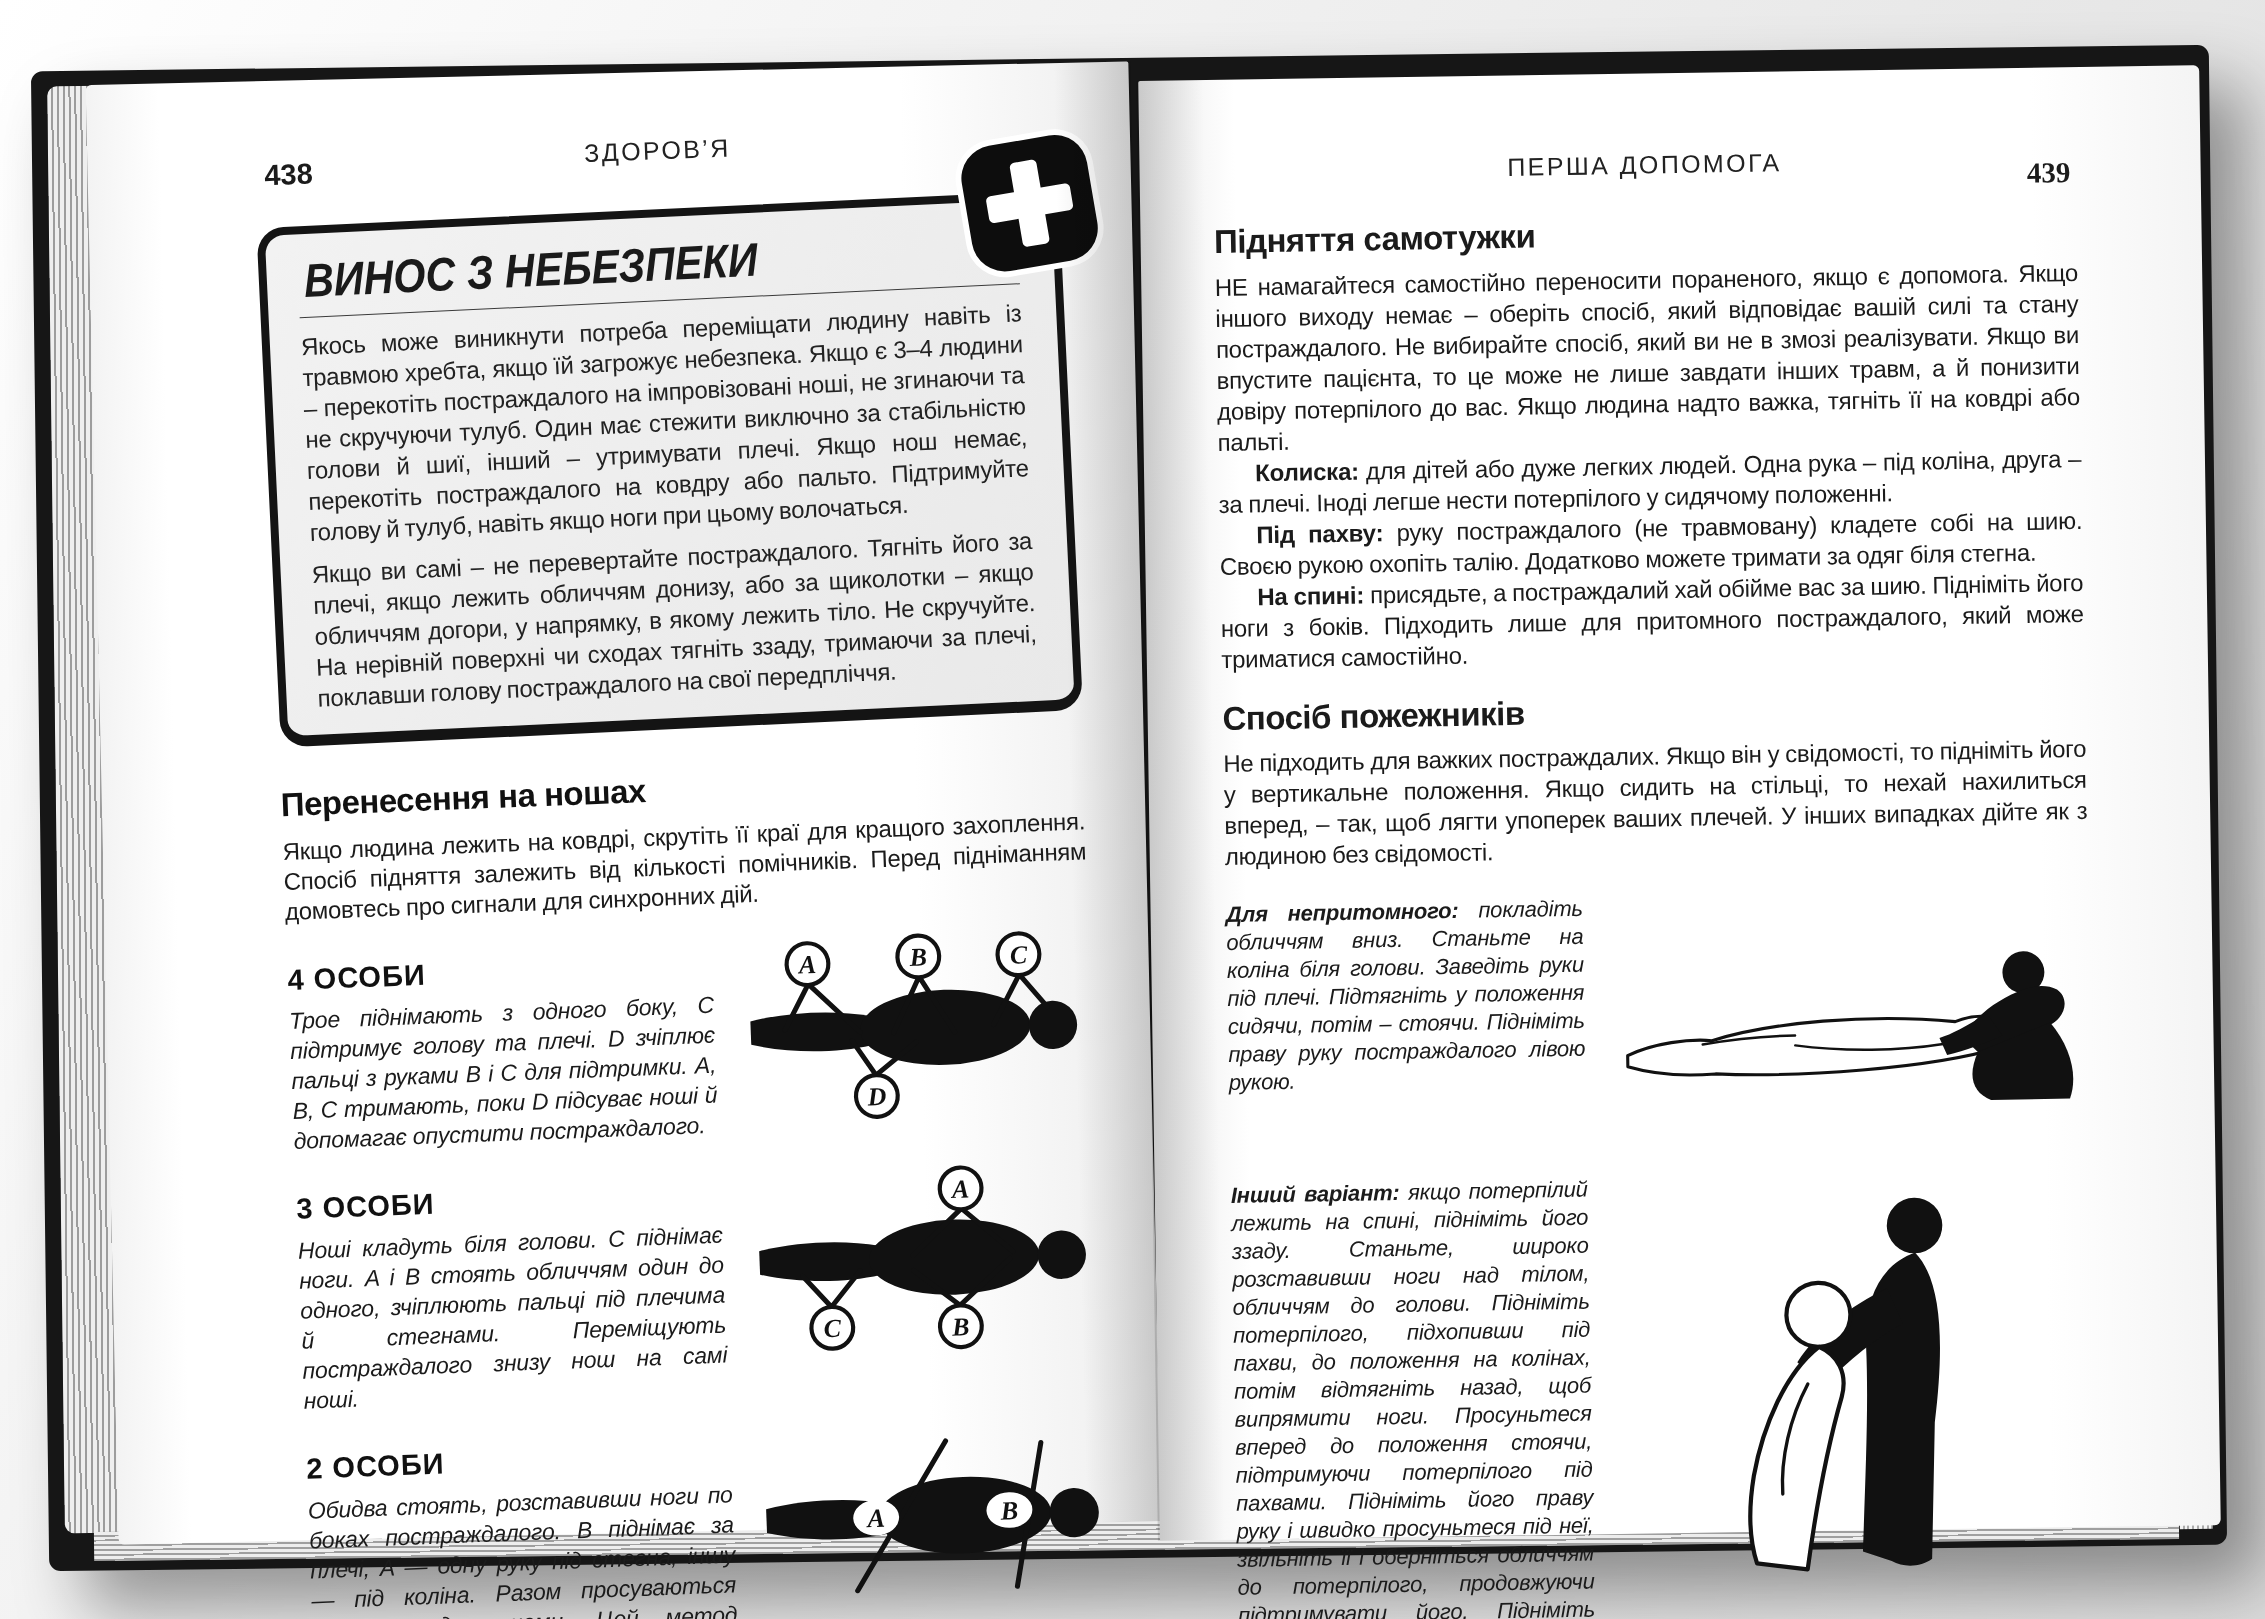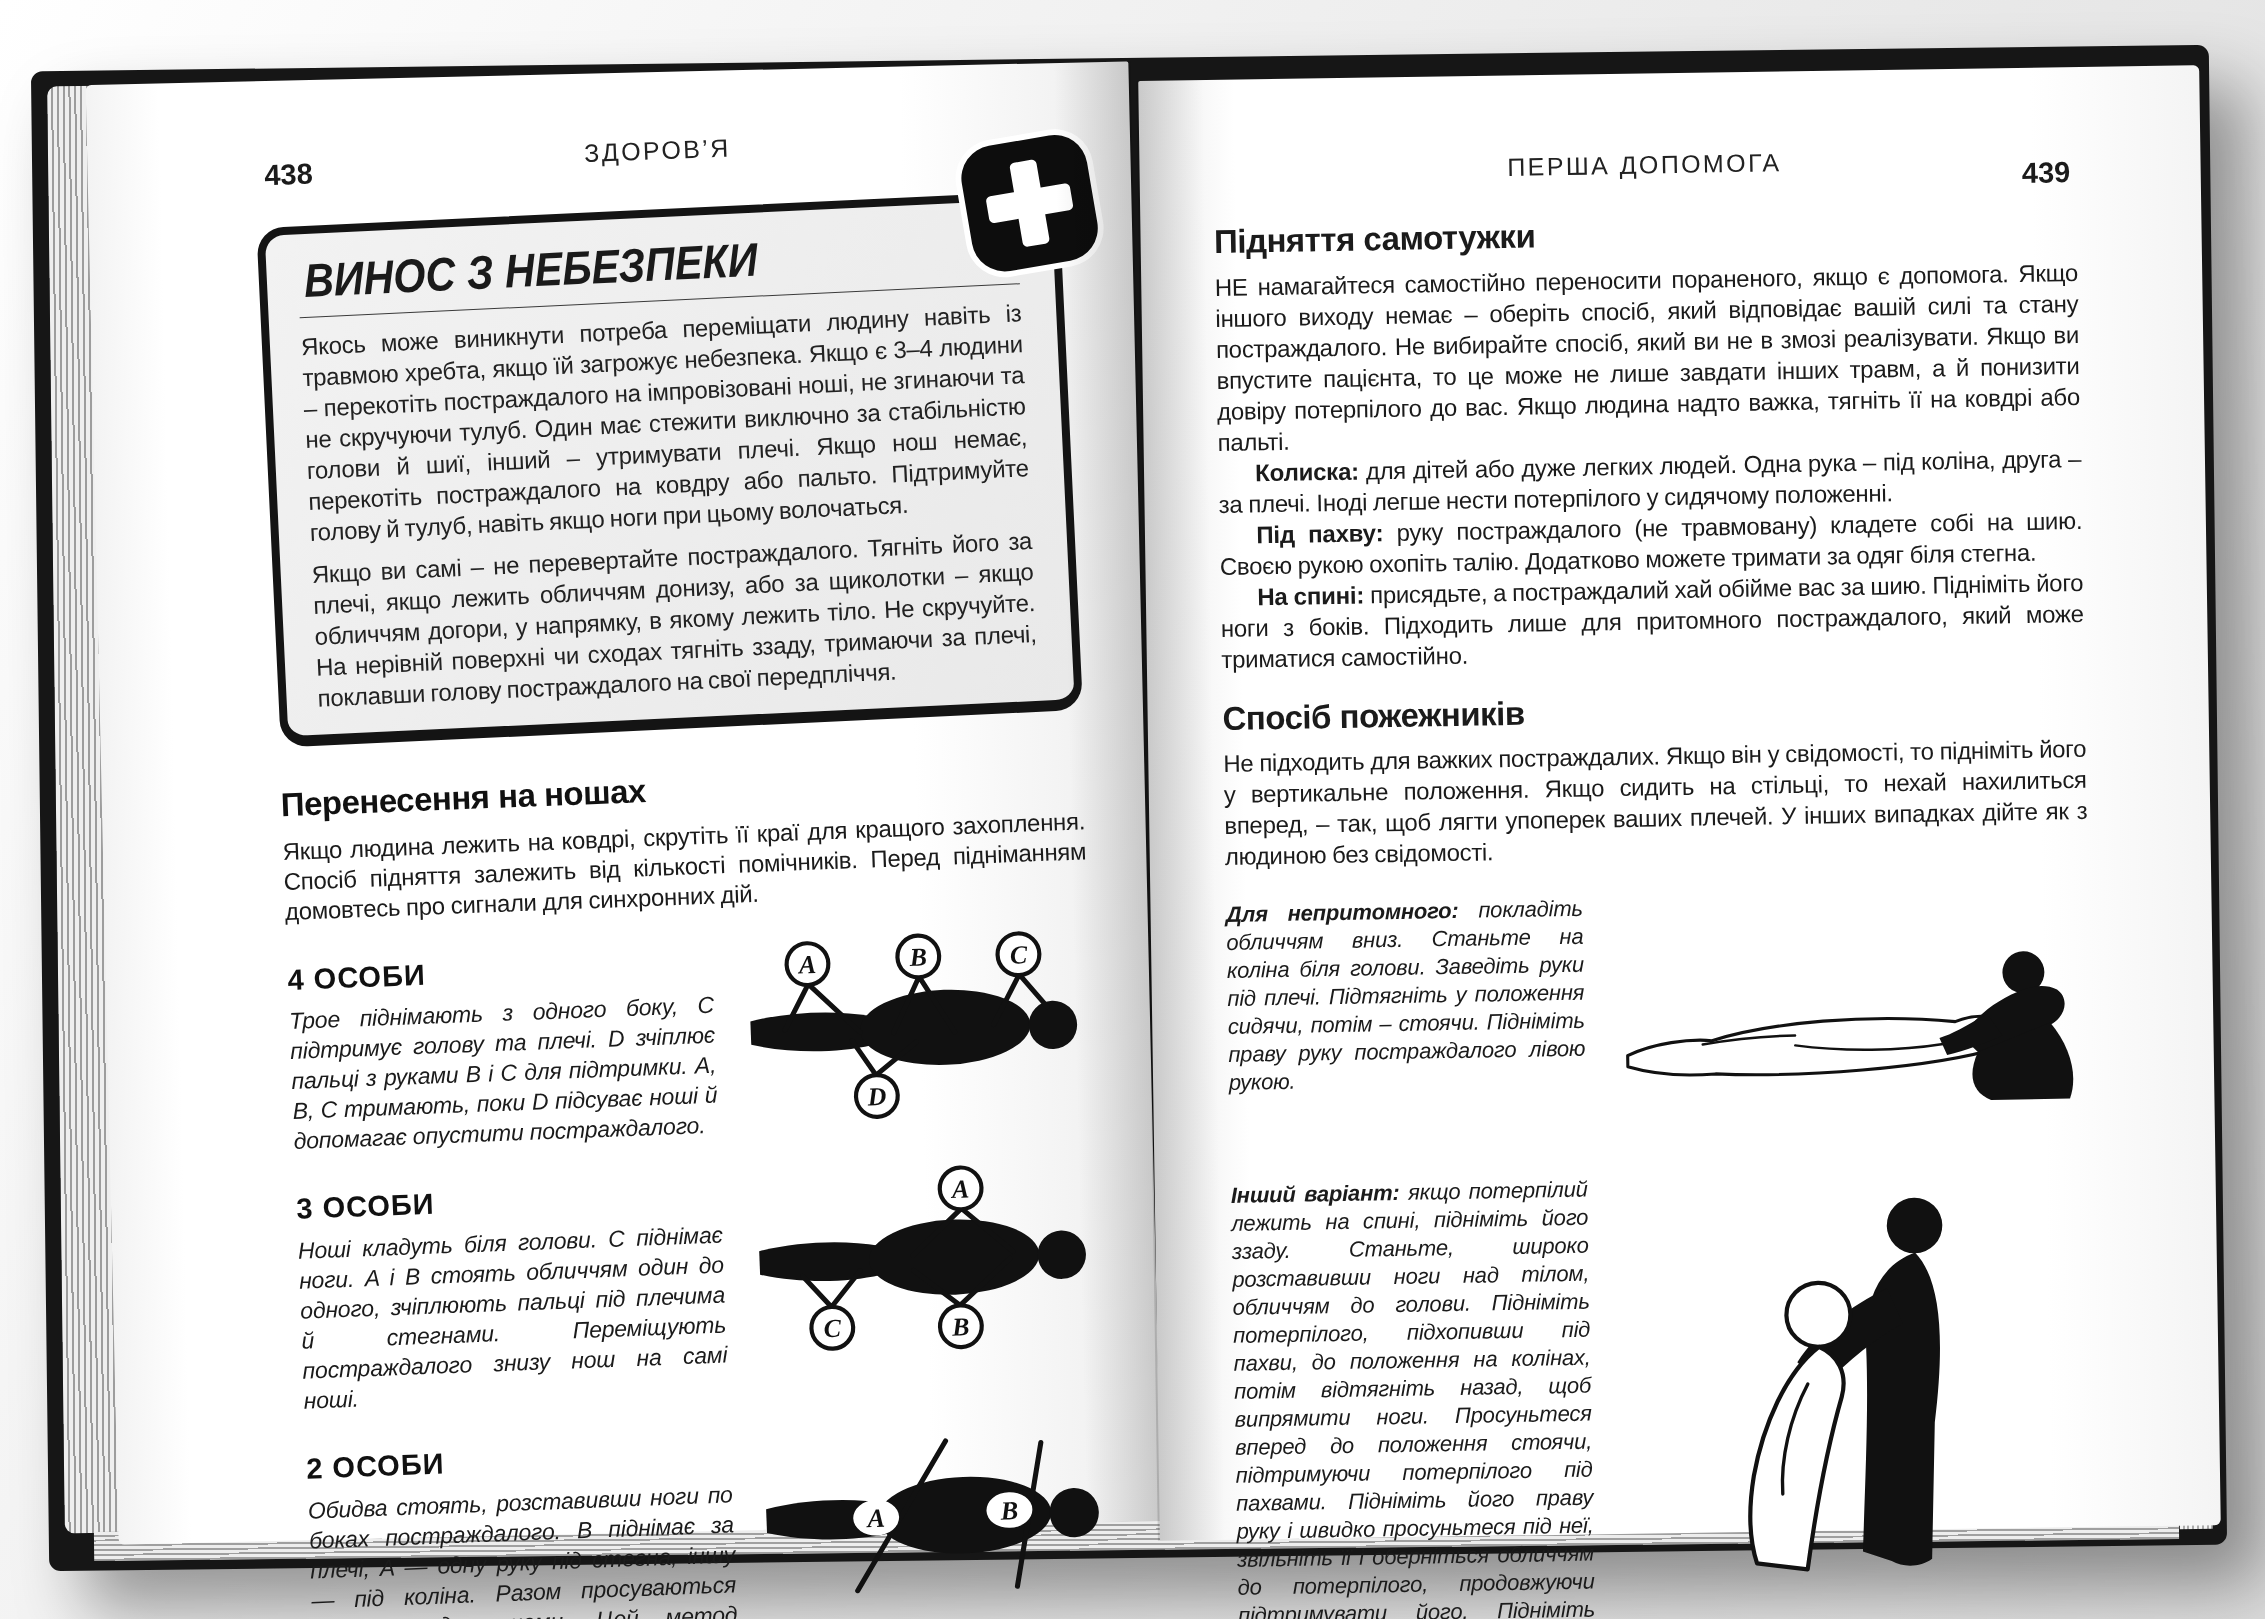--- a/index.html
+++ b/index.html
@@ -29,21 +29,21 @@
     background:linear-gradient(to right,rgba(0,0,0,0),rgba(0,0,0,0.16));}
   .page-right::before{content:"";position:absolute;top:0;left:-1.9px;bottom:0;width:67px;
     background:linear-gradient(to left,rgba(0,0,0,0),rgba(0,0,0,0.14));}
   .inner-l{position:absolute;inset:0;padding:63px 61px 25px 179px;transform:rotate(-0.9deg);}
   .inner-r{position:absolute;inset:0;padding:75px 123px 25px 75px;transform:rotate(-0.15deg);}
   
   .phead{position:relative;height:42px;margin-bottom:13.4px;}
   .running{position:absolute;left:0;right:0;text-align:center;font-size:25px;
     letter-spacing:2.4px;color:#222;top:1.9px;}
   .pnum{position:absolute;font-size:29px;font-weight:bold;top:9.6px;}
-  .pnum.l{left:7.7px;} .pnum.r{right:5.8px;top:15.4px;}
+  .pnum.l{left:7.7px;} .pnum.r{right:5.8px;top:15.4px;font-family:Liberation Serif, serif;}
   
   .callout{position:relative;margin-top:33px;border:8.6px solid #141414;border-bottom-width:11.5px;
     border-radius:27px;background:linear-gradient(135deg,#f2f2f2,#e9e9e9);
     padding:21px 35px 21px 31px;transform:rotate(-0.5deg);}
   .callout-title{margin:0 0 0 5.8px;padding-bottom:9.6px;font-size:47px;line-height:52px;
     font-weight:bold;font-style:italic;letter-spacing:0px;color:#1a1a1a;
     display:inline-block;transform:scaleX(0.88);transform-origin:left center;}
   .callout-rule{border:none;border-top:1.9px solid #3a3a3a;margin:0 0 13.4px 0;}
   .callout-p{margin:0;font-size:24px;line-height:31px;text-align:justify;
     letter-spacing:-0.3px;word-spacing:-1px;color:#222;}

